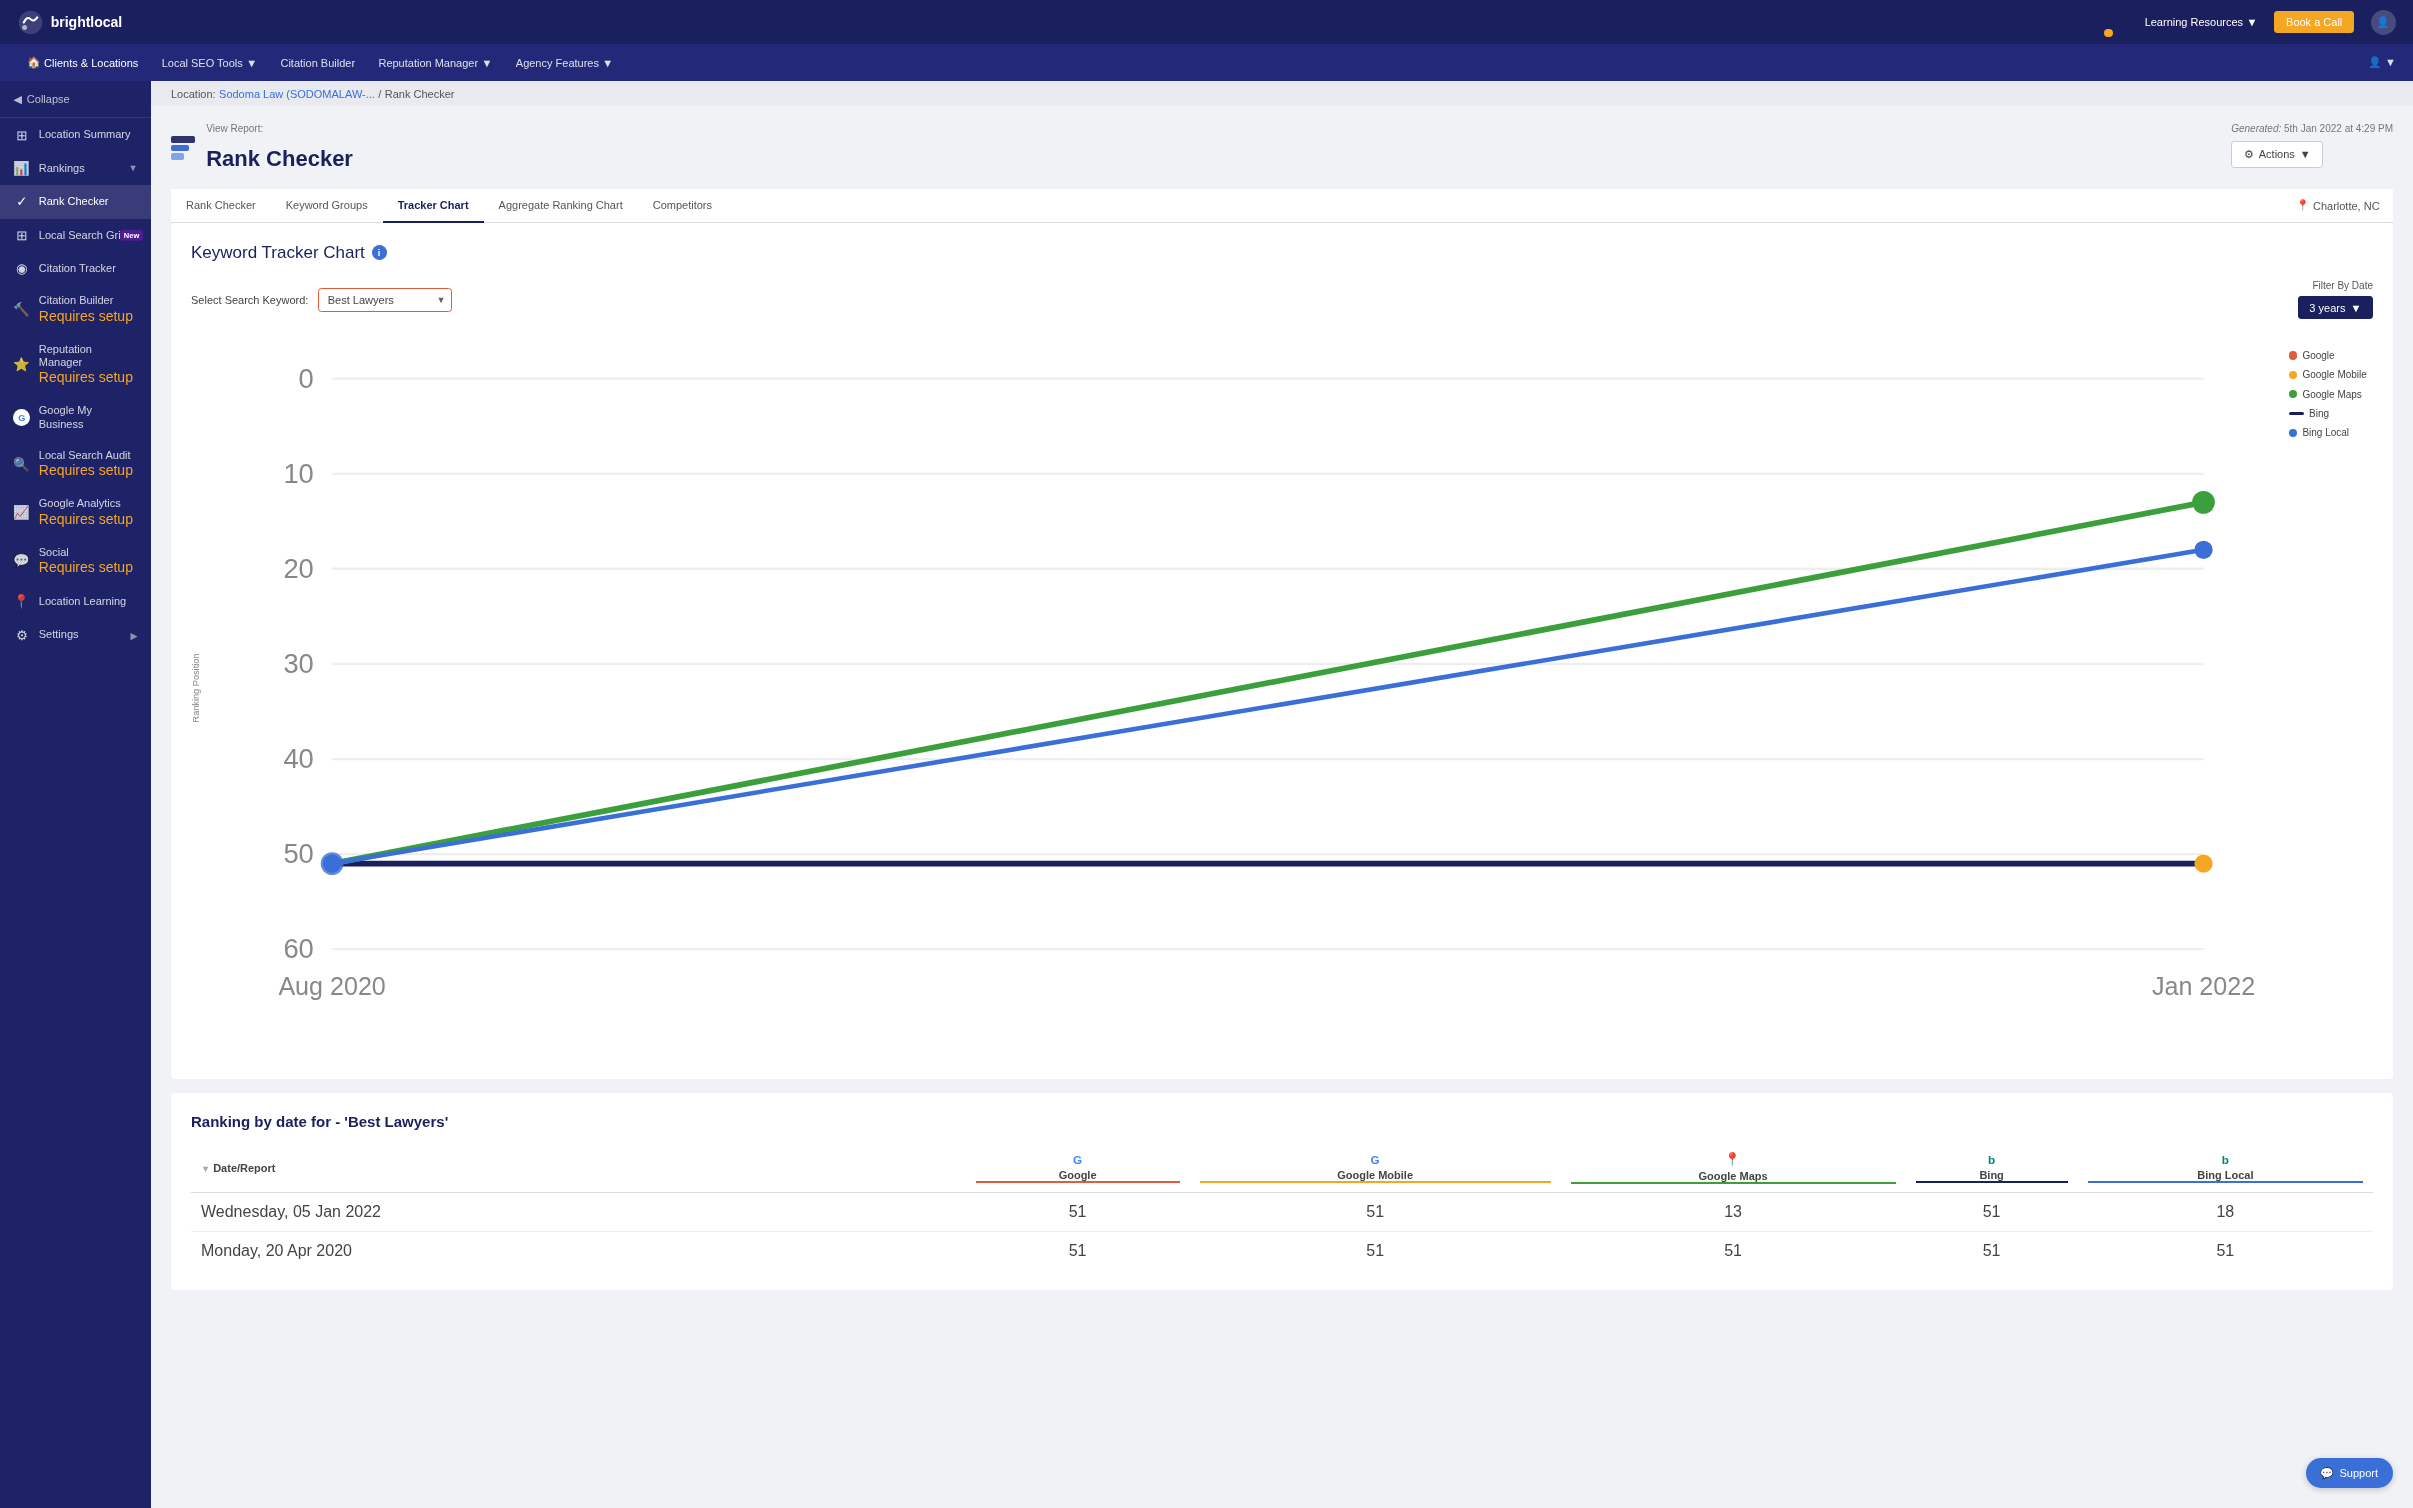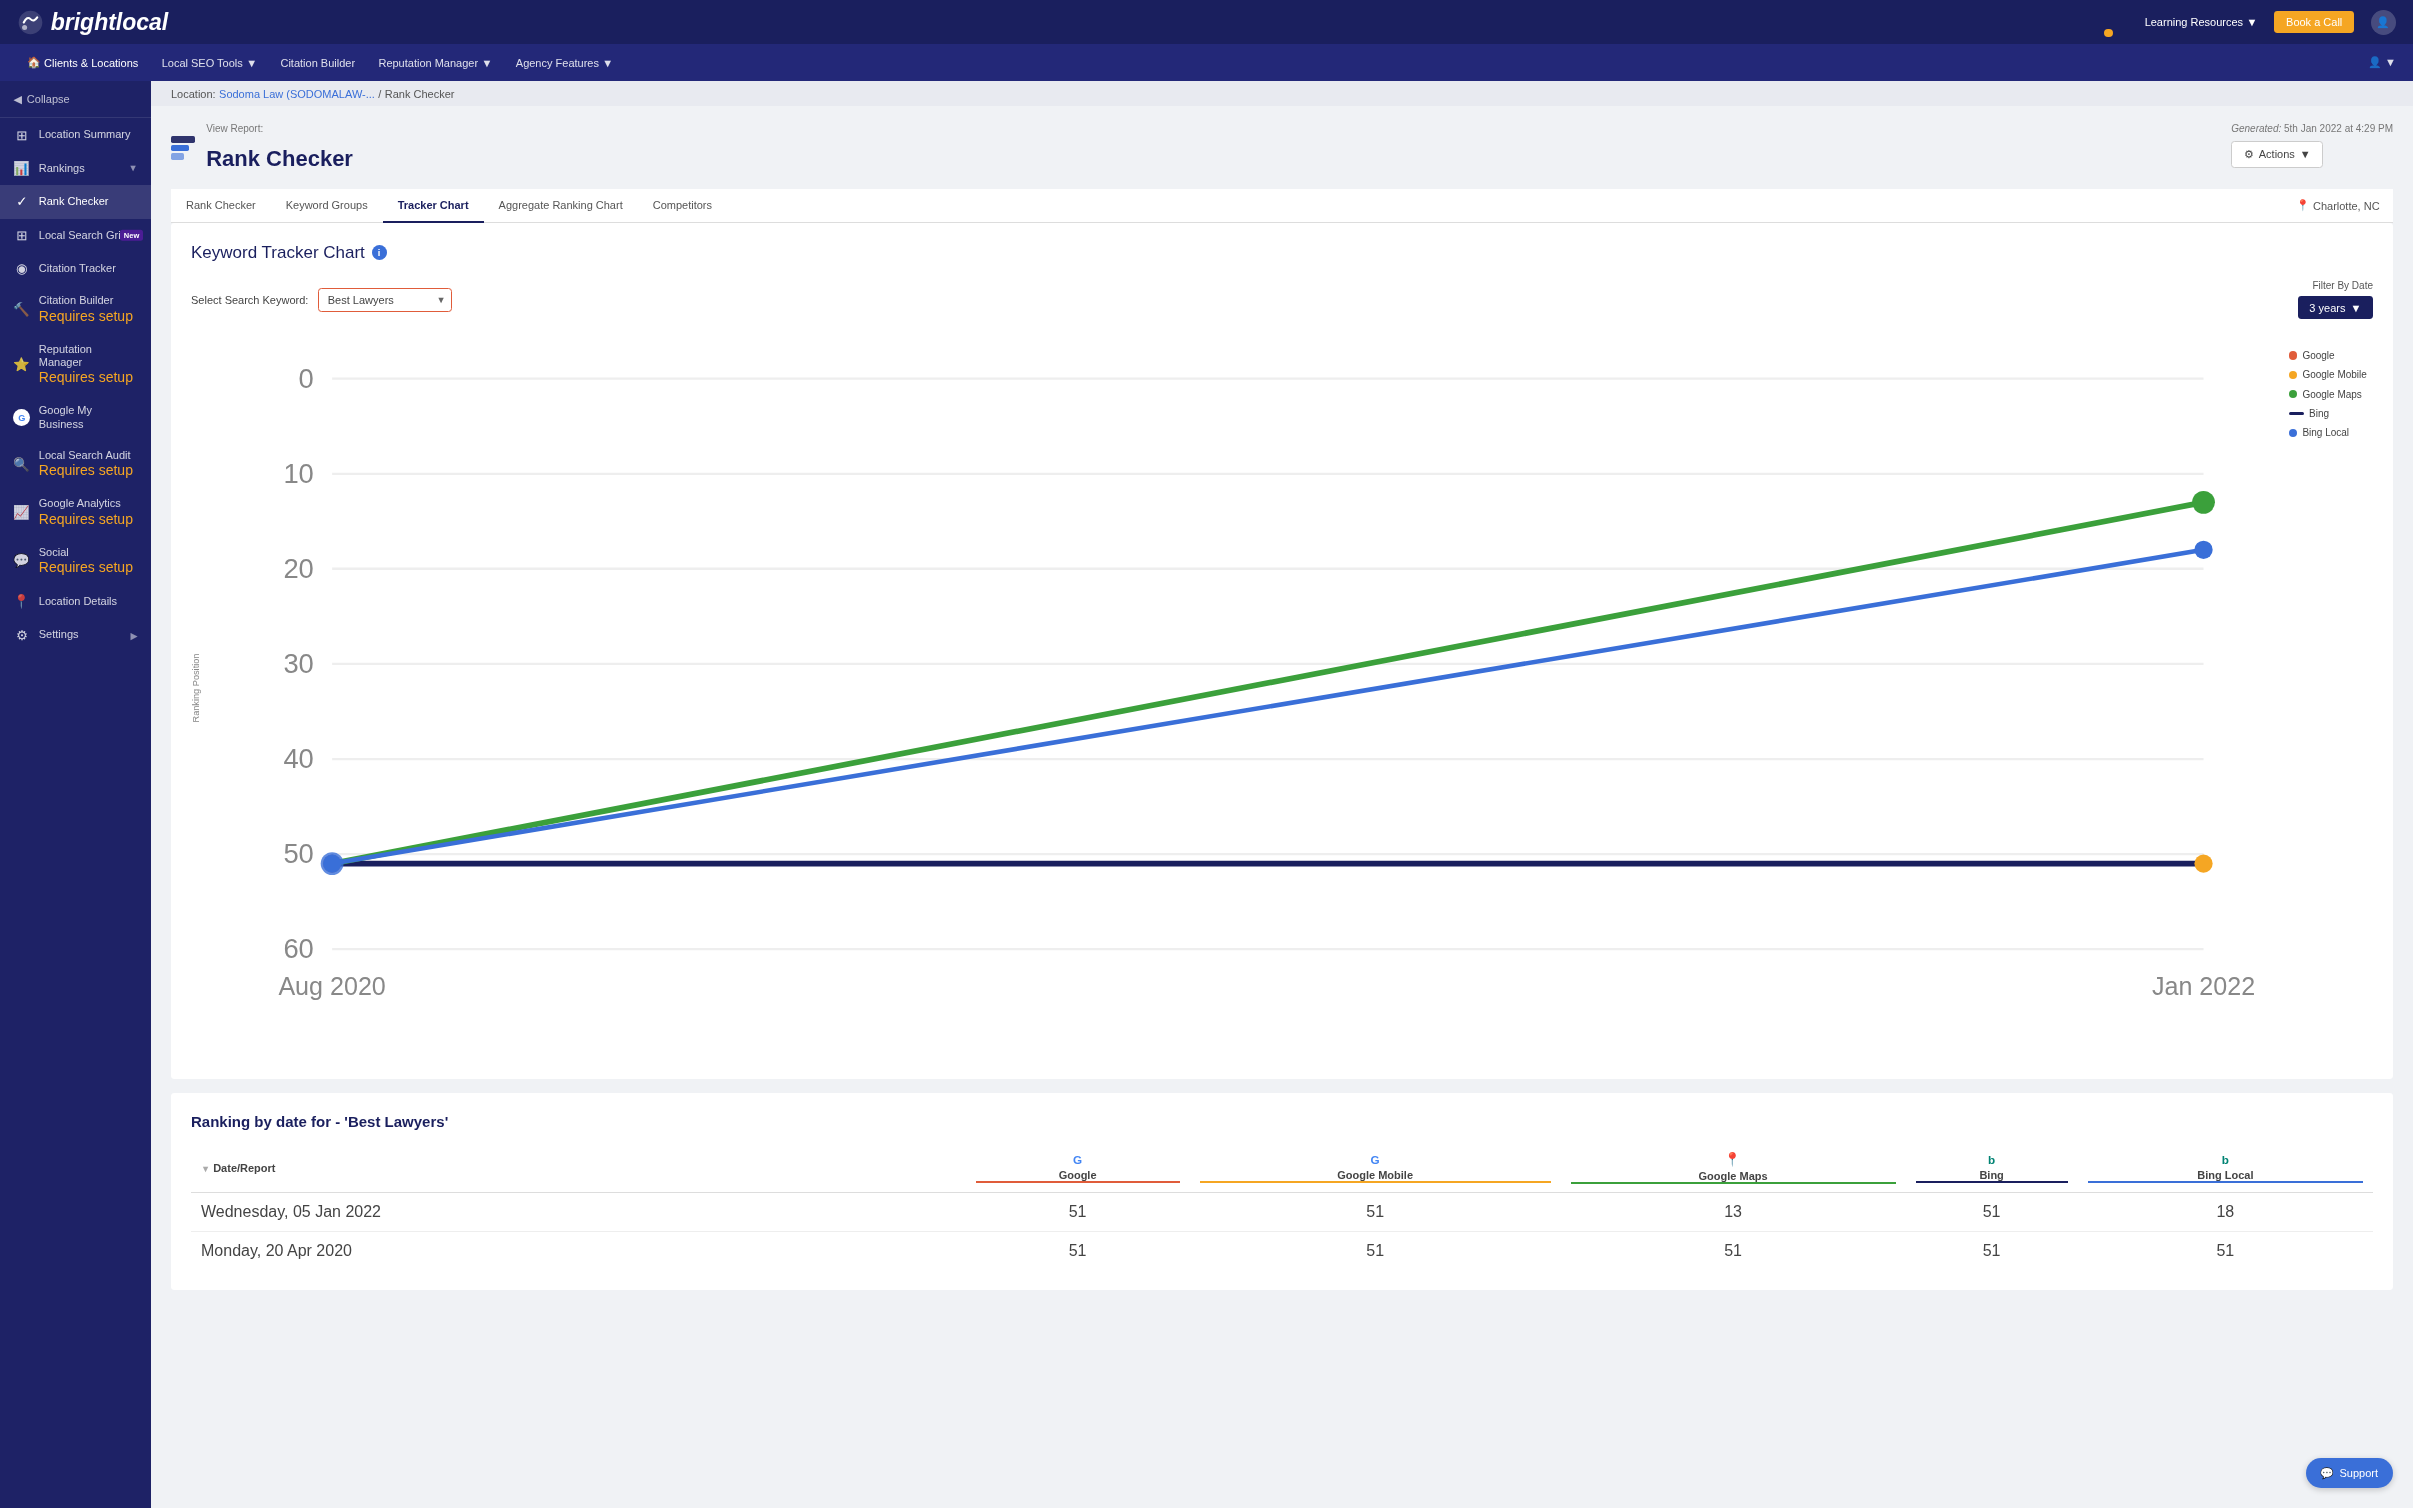--- a/index.html
+++ b/index.html
@@ -12,23 +12,22 @@
       align-items: center;
       justify-content: space-between;
       padding: 0 17px;
       height: 44px;
     }
     .logo {
       display: flex;
       align-items: center;
       gap: 6.7px;
       color: white;
-      font-size: 23px;
+      font-size: 14px;
       font-weight: bold;
-      font-style: italic;
     }
     .logo-icon {
       width: 27px;
       height: 27px;
     }
     .top-bar-right {
       display: flex;
       align-items: center;
       gap: 17px;
       color: white;
@@ -592,21 +591,21 @@
     </div>
     <div class="sidebar-item">
       <span class="icon">💬</span>
       <span class="sidebar-item-label">
         <span>Social</span>
         <span class="sidebar-sub-label">Requires setup</span>
       </span>
     </div>
     <div class="sidebar-item">
       <span class="icon">📍</span>
-      <span class="sidebar-item-label">Location Details</span>
+      <span class="sidebar-item-label">Location Learning</span>
     </div>
     <div class="sidebar-item">
       <span class="icon">⚙</span>
       <span class="sidebar-item-label">Settings</span>
       <span class="sidebar-arrow">▶</span>
     </div>
   </div>
 
   <div class="main">
 

